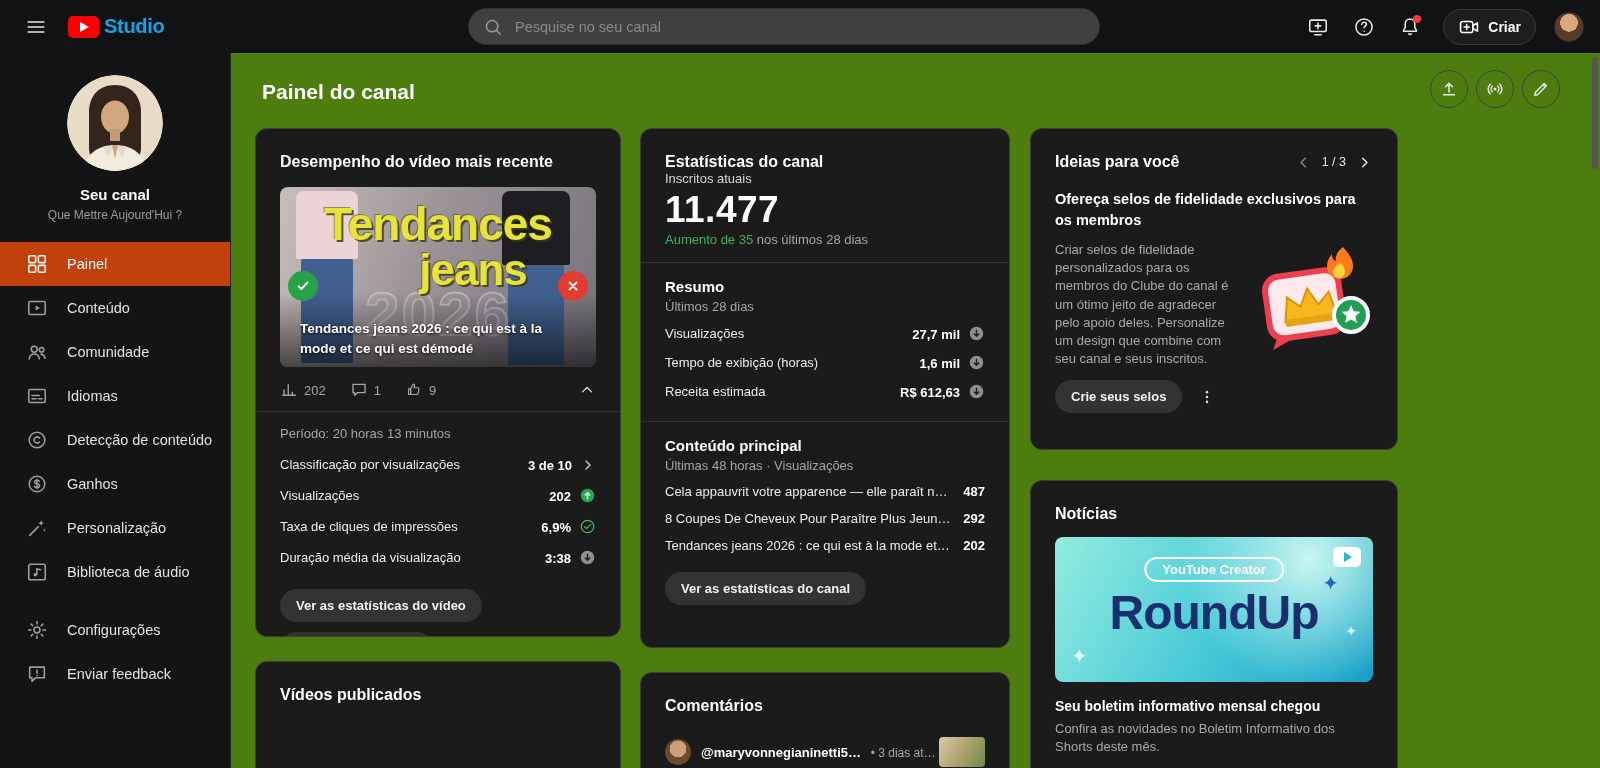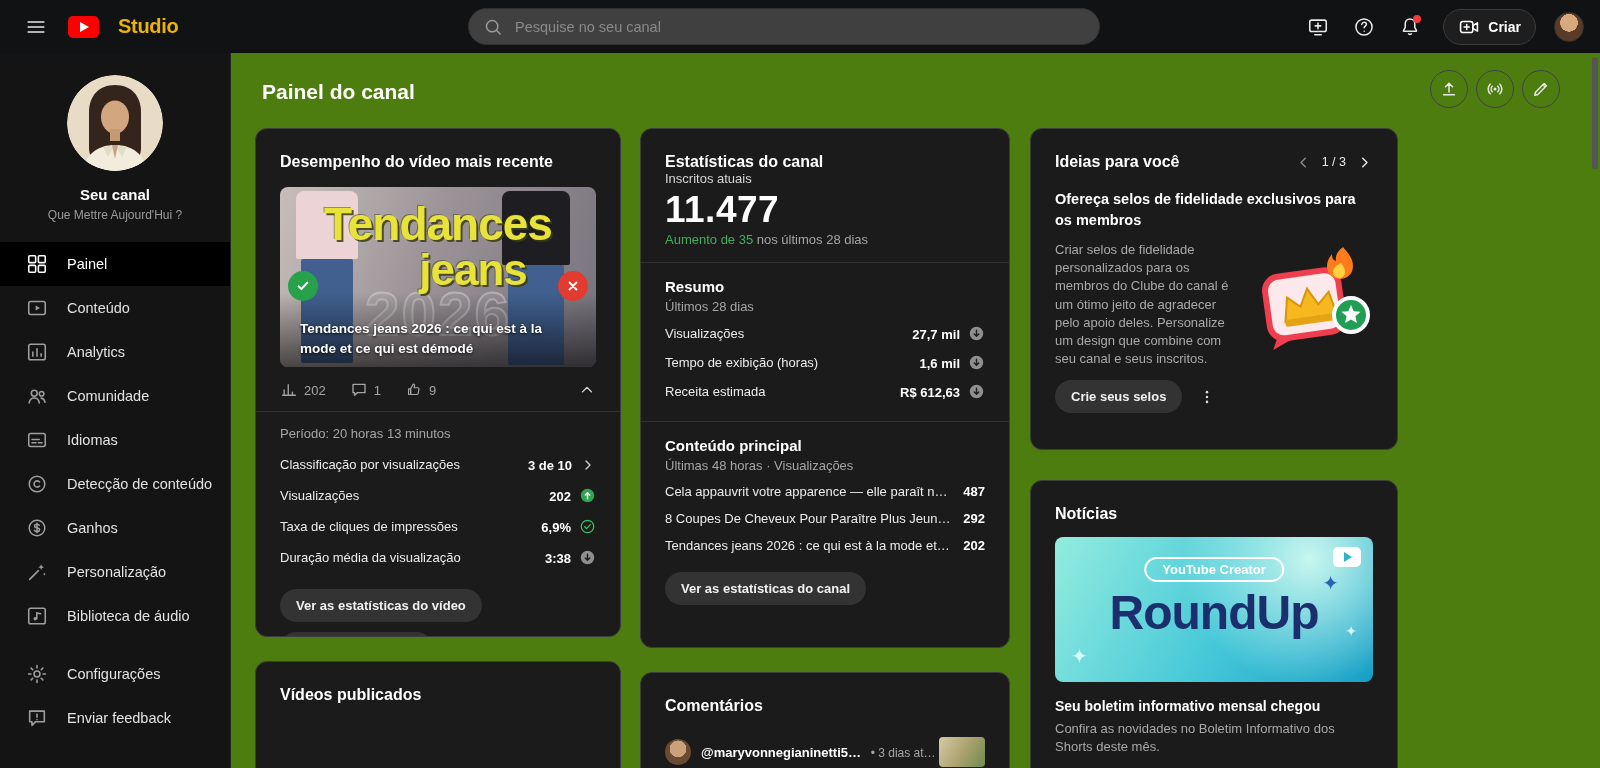--- a/index.html
+++ b/index.html
@@ -6,21 +6,21 @@
   html,body { background:#000; }
   body { font-family:"Liberation Sans", sans-serif; }
   .app { position:relative; width:1600px; height:768px; background:#1a1a1a; overflow:hidden; color:#f1f1f1; }
 
   
   .topbar { position:absolute; top:0; left:0; width:100%; height:53px; background:#111214; display:flex; align-items:center; z-index:10; }
   .hamburger { margin-left:18px; width:36px; height:36px; display:flex; align-items:center; justify-content:center; border-radius:50%; color:#e8e8e8; cursor:pointer; }
   .logo { display:flex; align-items:center; margin-left:14px; cursor:pointer; }
   .logo-mark { width:31px; height:22px; background:#ff0000; border-radius:5px; display:flex; align-items:center; justify-content:center; }
   .logo-mark .tri { width:0; height:0; border-left:9px solid #fff; border-top:5.5px solid transparent; border-bottom:5.5px solid transparent; margin-left:2px; }
-  .logo-text { font-size:20px; font-weight:600; color:#eab308; margin-left:19px; letter-spacing:-0.3px; }
+  .logo-text { font-size:20px; font-weight:600; color:#0ea5e9; margin-left:5px; letter-spacing:-0.3px; }
   .search-wrap { position:absolute; left:468px; top:8px; width:632px; height:37px; background:#404040; border:1px solid #313131; border-radius:20px; display:flex; align-items:center; padding:0 14px; }
   .search-wrap svg { color:#9a9a9a; flex:none; }
   .search-input { flex:1; background:transparent; border:none; outline:none; color:#e8e8e8; font-size:14.5px; margin-left:12px; font-family:inherit; }
   .search-input::placeholder { color:#8a8a8a; }
   .tb-right { position:absolute; right:16px; top:0; height:53px; display:flex; align-items:center; gap:8px; }
   .tb-icon { width:38px; height:38px; display:flex; align-items:center; justify-content:center; color:#e8e8e8; cursor:pointer; position:relative; border-radius:50%; }
   .bell-dot { position:absolute; top:7px; right:8px; width:8px; height:8px; border-radius:50%; background:#f23c3c; }
   .create-btn { height:36px; display:flex; align-items:center; gap:8px; background:#1e1e1e; border:1px solid #3c3c3c; border-radius:18px; padding:0 14px; cursor:pointer; margin-left:6px; }
   .create-btn .lbl { font-size:14px; font-weight:700; color:#fff; }
   .tb-avatar { width:30px; height:30px; border-radius:50%; margin-left:10px; cursor:pointer;
@@ -28,21 +28,21 @@
 
   
   .sidebar { position:absolute; top:53px; left:0; width:231px; bottom:0; background:#141414; border-right:1px solid #262626; z-index:5; }
   .channel-block { text-align:center; padding-top:22px; }
   .big-avatar { width:96px; height:96px; border-radius:50%; margin:0 auto; overflow:hidden; cursor:pointer; }
   .channel-name { margin-top:15px; font-size:15px; font-weight:700; color:#fff; }
   .channel-sub { margin-top:5px; font-size:12px; color:#9b9b9b; }
   .sb-menu { margin-top:20px; }
   .sb-item { height:44px; display:flex; align-items:center; padding-left:26px; cursor:pointer; color:#9e9e9e; }
   .sb-item .sb-label { margin-left:19px; font-size:14.5px; color:#e2e2e2; font-weight:400; }
-  .sb-item.active { background:#000000; color:#fff; }
+  .sb-item.active { background:#c2410c; color:#fff; }
   .sb-item.active .sb-label { color:#fff; font-weight:500; }
   .sb-footer { margin-top:14px; }
 
   
   .main { position:absolute; left:231px; top:53px; right:0; bottom:0; background:#4d7c0f; }
   .page-title { position:absolute; left:31px; top:27px; font-size:21px; font-weight:600; color:#fff; }
   .page-actions { position:absolute; right:40px; top:17px; display:flex; gap:8px; }
   .act-circle { width:38px; height:38px; border-radius:50%; border:1px solid #434343; display:flex; align-items:center; justify-content:center; color:#e8e8e8; cursor:pointer; background:transparent; }
 
   .col { position:absolute; top:75px; }
@@ -247,27 +247,20 @@
       </div>
       <div class="sb-item">
         <svg width="22" height="22" viewBox="0 0 24 24" fill="none" stroke="currentColor" stroke-width="1.7">
             <rect x="3" y="5" width="18" height="14" rx="2"></rect>
             <path d="M10.5 9.3l4.8 2.7-4.8 2.7z" fill="currentColor" stroke="none"></path>
           </svg>
         <span class="sb-label">Conteúdo</span>
       </div>
       <div class="sb-item">
         <svg width="22" height="22" viewBox="0 0 24 24" fill="none" stroke="currentColor" stroke-width="1.7" stroke-linecap="round">
-            <rect x="3" y="3.5" width="18" height="17" rx="2"></rect>
-            <path d="M7.5 16.5v-4.5M12 16.5v-8M16.5 16.5v-2.5"></path>
-          </svg>
-        <span class="sb-label">Analytics</span>
-      </div>
-      <div class="sb-item">
-        <svg width="22" height="22" viewBox="0 0 24 24" fill="none" stroke="currentColor" stroke-width="1.7" stroke-linecap="round">
             <circle cx="9" cy="9" r="3.2"></circle>
             <path d="M3.5 19.5c.5-3.5 2.8-5.3 5.5-5.3s5 1.8 5.5 5.3"></path>
             <circle cx="17" cy="9.5" r="2.5"></circle>
             <path d="M16.5 14.3c2.4.4 3.8 2 4.2 4.6"></path>
           </svg>
         <span class="sb-label">Comunidade</span>
       </div>
       <div class="sb-item">
         <svg width="22" height="22" viewBox="0 0 24 24" fill="none" stroke="currentColor" stroke-width="1.7" stroke-linecap="round">
             <rect x="3" y="5" width="18" height="14" rx="2"></rect>

